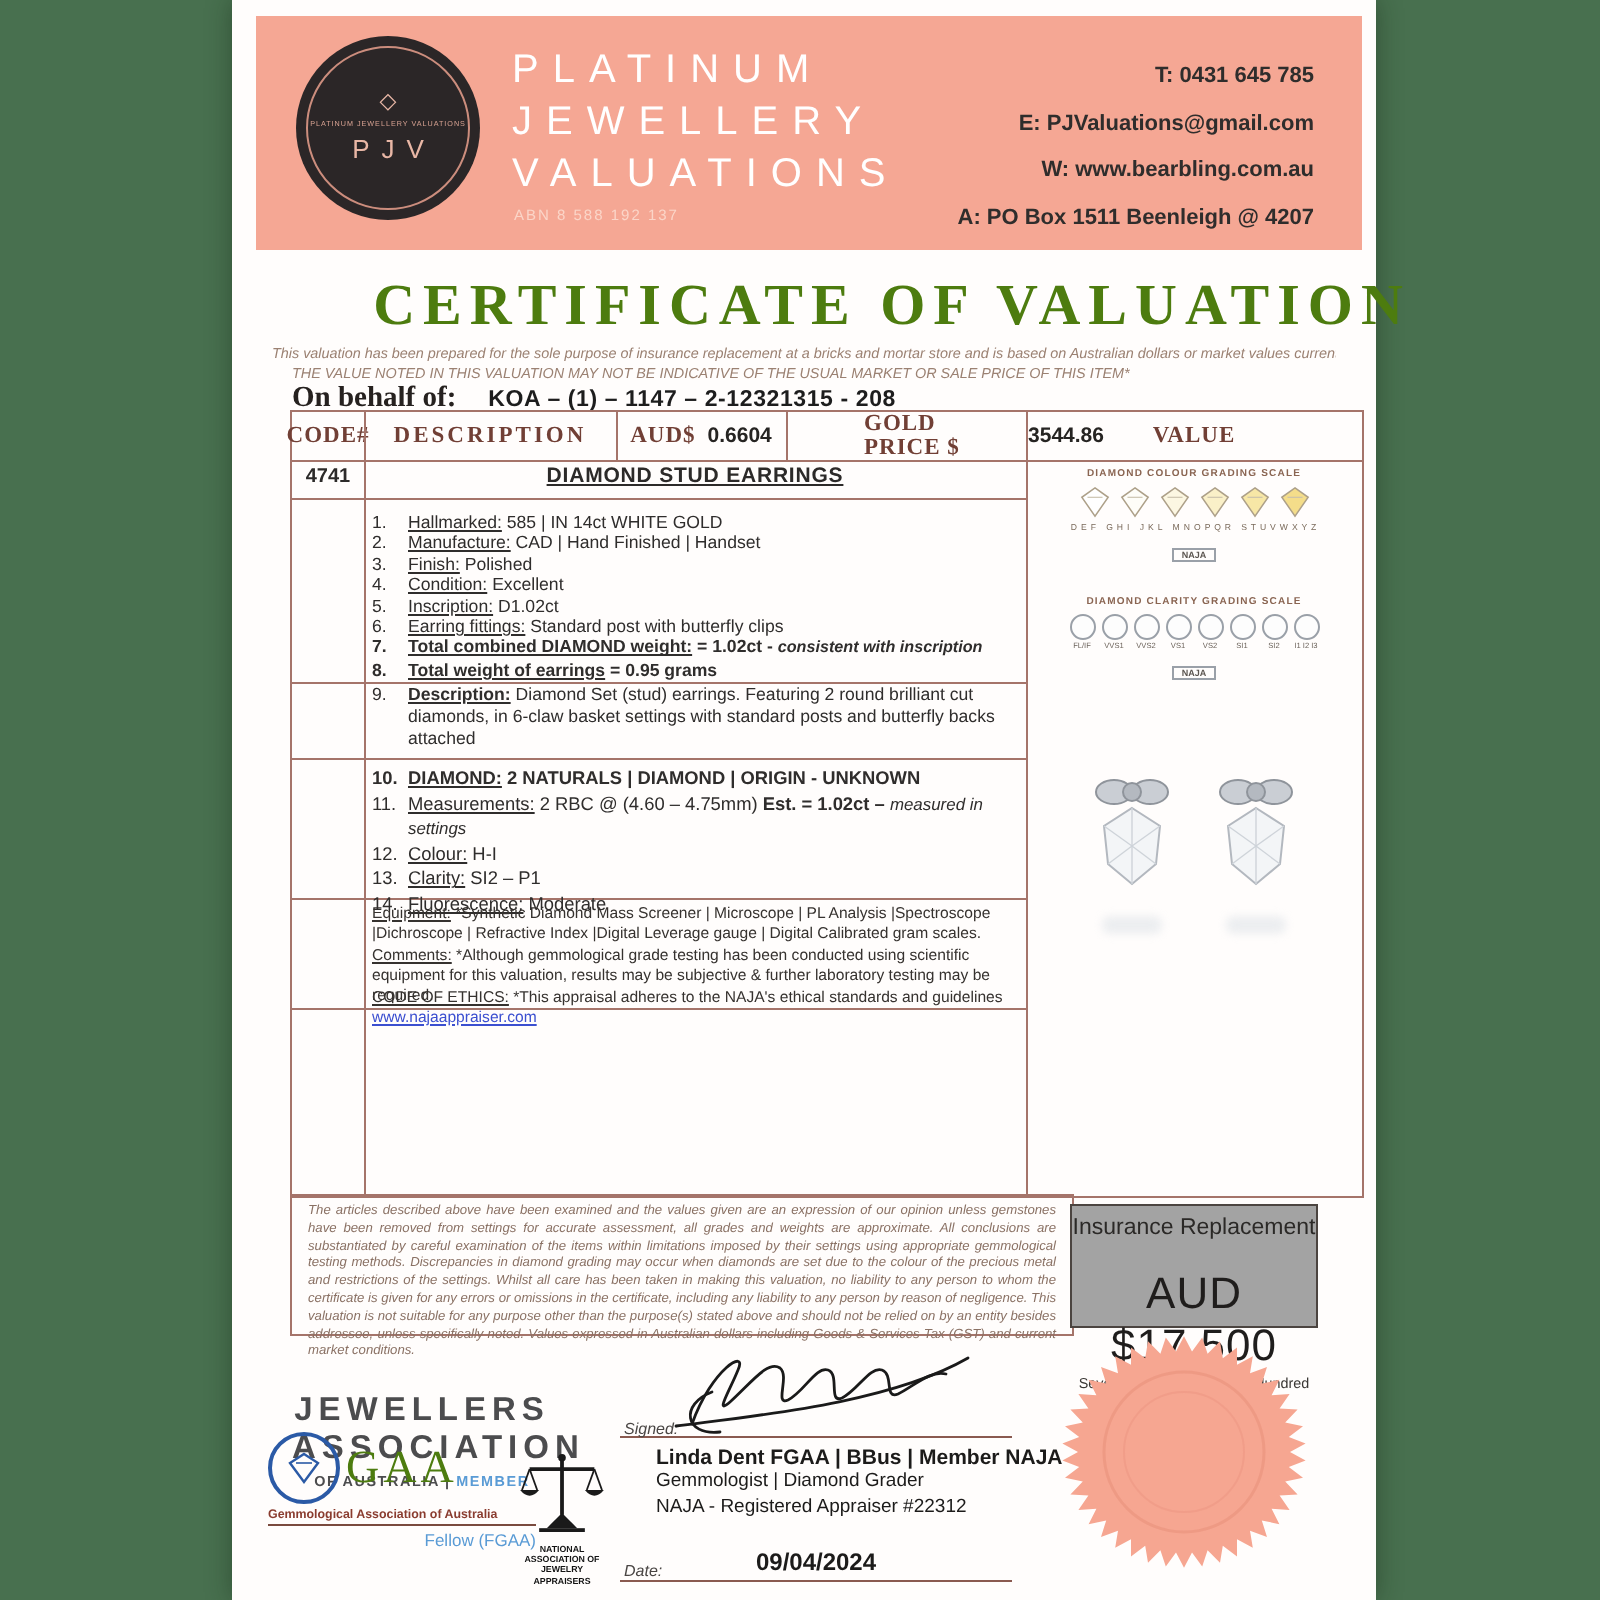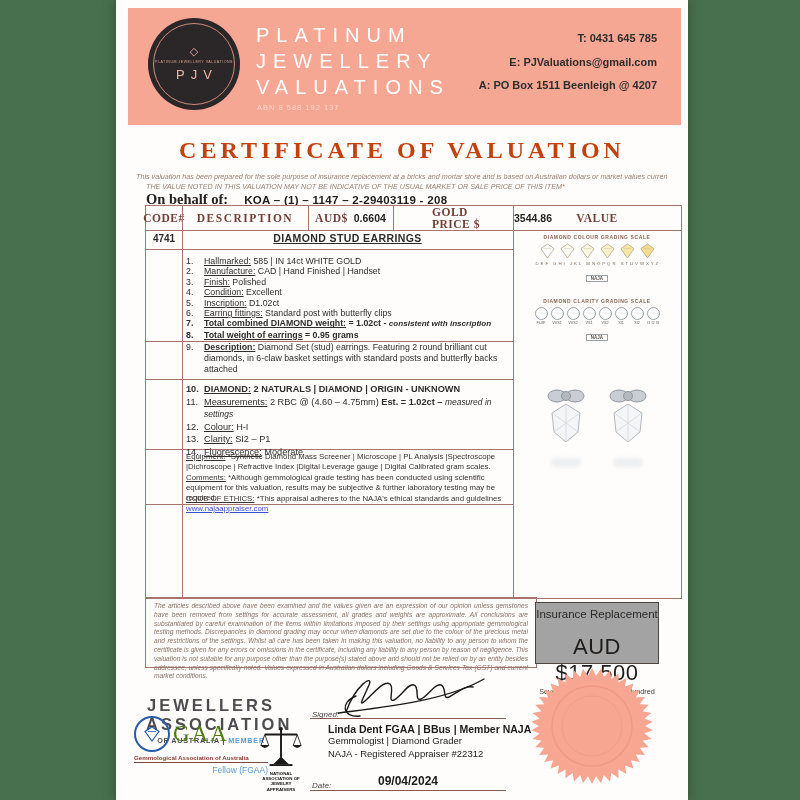--- a/index.html
+++ b/index.html
@@ -15,21 +15,21 @@
         display:flex;flex-direction:column;align-items:center;justify-content:center;}
   #logo .ring{position:absolute;left:5px;top:5px;right:5px;bottom:5px;border:1px solid rgba(245,167,148,.8);border-radius:50%;}
   #logo .gem{color:#e9b7a6;font-size:11px;line-height:10px;}
   #logo .micro{color:#d9a393;font-size:3.6px;letter-spacing:.5px;margin-top:4px;white-space:nowrap;}
   #logo .pjv{color:#e9b7a6;font-size:13px;letter-spacing:6px;margin-top:3px;padding-left:6px;}
   #brand{left:128px;top:14px;color:#fff;font-size:20px;line-height:26px;letter-spacing:7px;font-weight:400;}
   #abn{left:129px;top:95px;color:#fbd5c8;font-size:7.5px;letter-spacing:1px;}
   #contacts{right:24px;top:19px;text-align:right;font-size:11px;font-weight:bold;color:#2f2d2c;line-height:23.5px;}
   
   #title{left:0;top:137px;width:100%;text-align:center;font-family:"Liberation Serif",serif;
-         font-weight:bold;font-size:24px;letter-spacing:4px;color:#c2410c;}
+         font-weight:bold;font-size:29px;letter-spacing:4px;color:#4d7c0f;padding-left:44px;}
   .disc{left:20px;width:532px;text-align:center;font-size:7.2px;font-style:italic;color:#9b8172;white-space:nowrap;overflow:hidden;}
   #disc1{top:172px;} #disc2{top:182px;text-align:left;padding-left:10px;}
   #behalf{left:30px;top:191px;font-family:"Liberation Serif",serif;font-weight:bold;font-size:14.5px;color:#26211f;}
   #behalf b{font-family:"Liberation Sans",sans-serif;font-size:11.5px;color:#1d1d1d;margin-left:16px;letter-spacing:.3px;}
   
   #tbl{left:29px;top:205px;width:535px;height:392px;border:1.6px solid var(--bord);}
   .vline{position:absolute;top:0;bottom:0;width:1.2px;background:var(--bord);}
   .hline{position:absolute;height:1.2px;background:var(--bord);}
   .hcell{position:absolute;top:0;height:24px;display:flex;align-items:center;justify-content:center;
          font-family:"Liberation Serif",serif;font-weight:bold;font-size:11.5px;color:#713f35;letter-spacing:.5px;border-bottom:1.2px solid var(--bord);}
@@ -112,29 +112,30 @@
     </div>
     <div class="abs" id="brand">
       <div>PLATINUM</div>
       <div>JEWELLERY</div>
       <div>VALUATIONS</div>
     </div>
     <div class="abs" id="abn">ABN 8 588 192 137</div>
     <div class="abs" id="contacts">
       <div>T: 0431 645 785</div>
       <div>E: PJValuations@gmail.com</div>
+      <div>W: www.bearbling.com.au</div>
       <div>A: PO Box 1511 Beenleigh @ 4207</div>
     </div>
   </div>
 
   <div class="abs" id="title">CERTIFICATE OF VALUATION</div>
   <div class="abs disc" id="disc1">This valuation has been prepared for the sole purpose of insurance replacement at a bricks and mortar store and is based on Australian dollars or market values current at the below mentioned date.</div>
   <div class="abs disc" id="disc2">THE VALUE NOTED IN THIS VALUATION MAY NOT BE INDICATIVE OF THE USUAL MARKET OR SALE PRICE OF THIS ITEM*</div>
   <div class="abs" id="behalf">
-    <span>On behalf of:</span><b>KOA – (1) – 1147 – 2-29403119 - 208</b>
+    <span>On behalf of:</span><b>KOA – (1) – 1147 – 2-12321315 - 208</b>
   </div>
 
   <div class="abs" id="tbl">
 
     <div class="hcell" style="left:0;width:36px;">
         <span>CODE#</span>
       </div>
     <div class="hcell" style="left:36px;width:126px;letter-spacing:1.5px;">
         <span>DESCRIPTION</span>
       </div>

